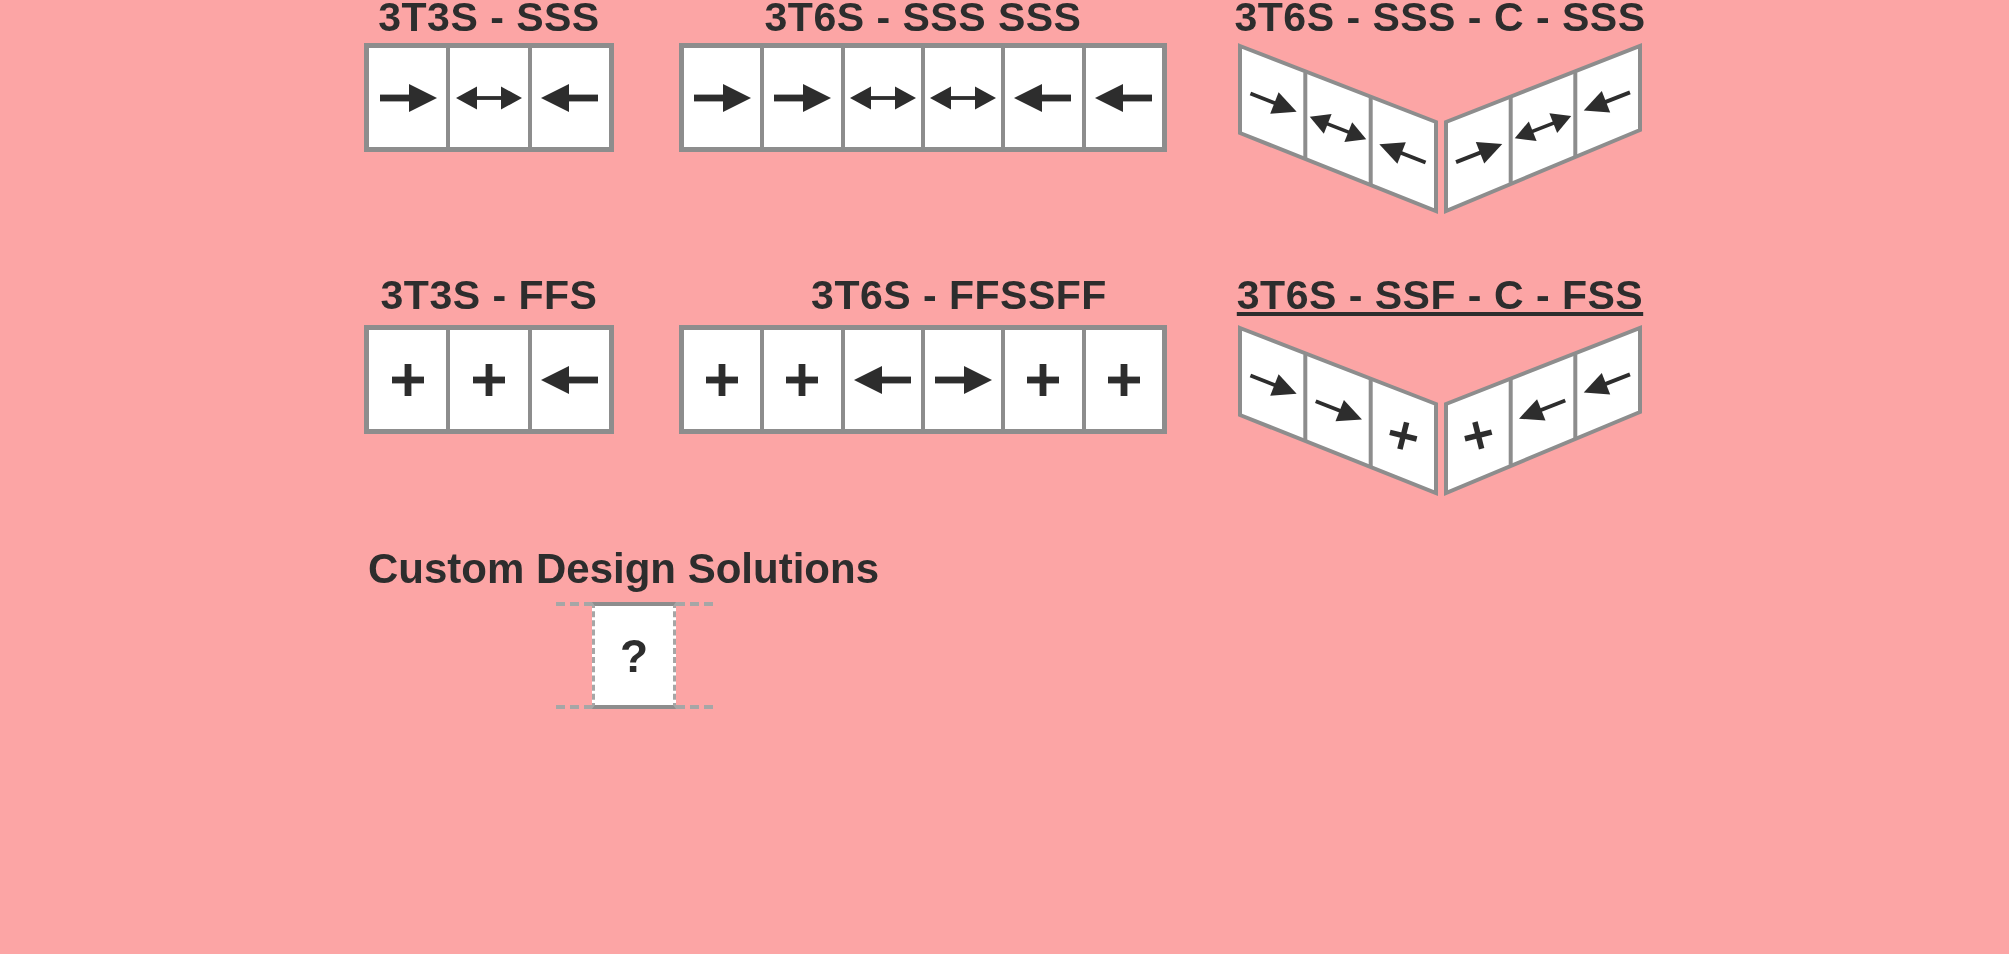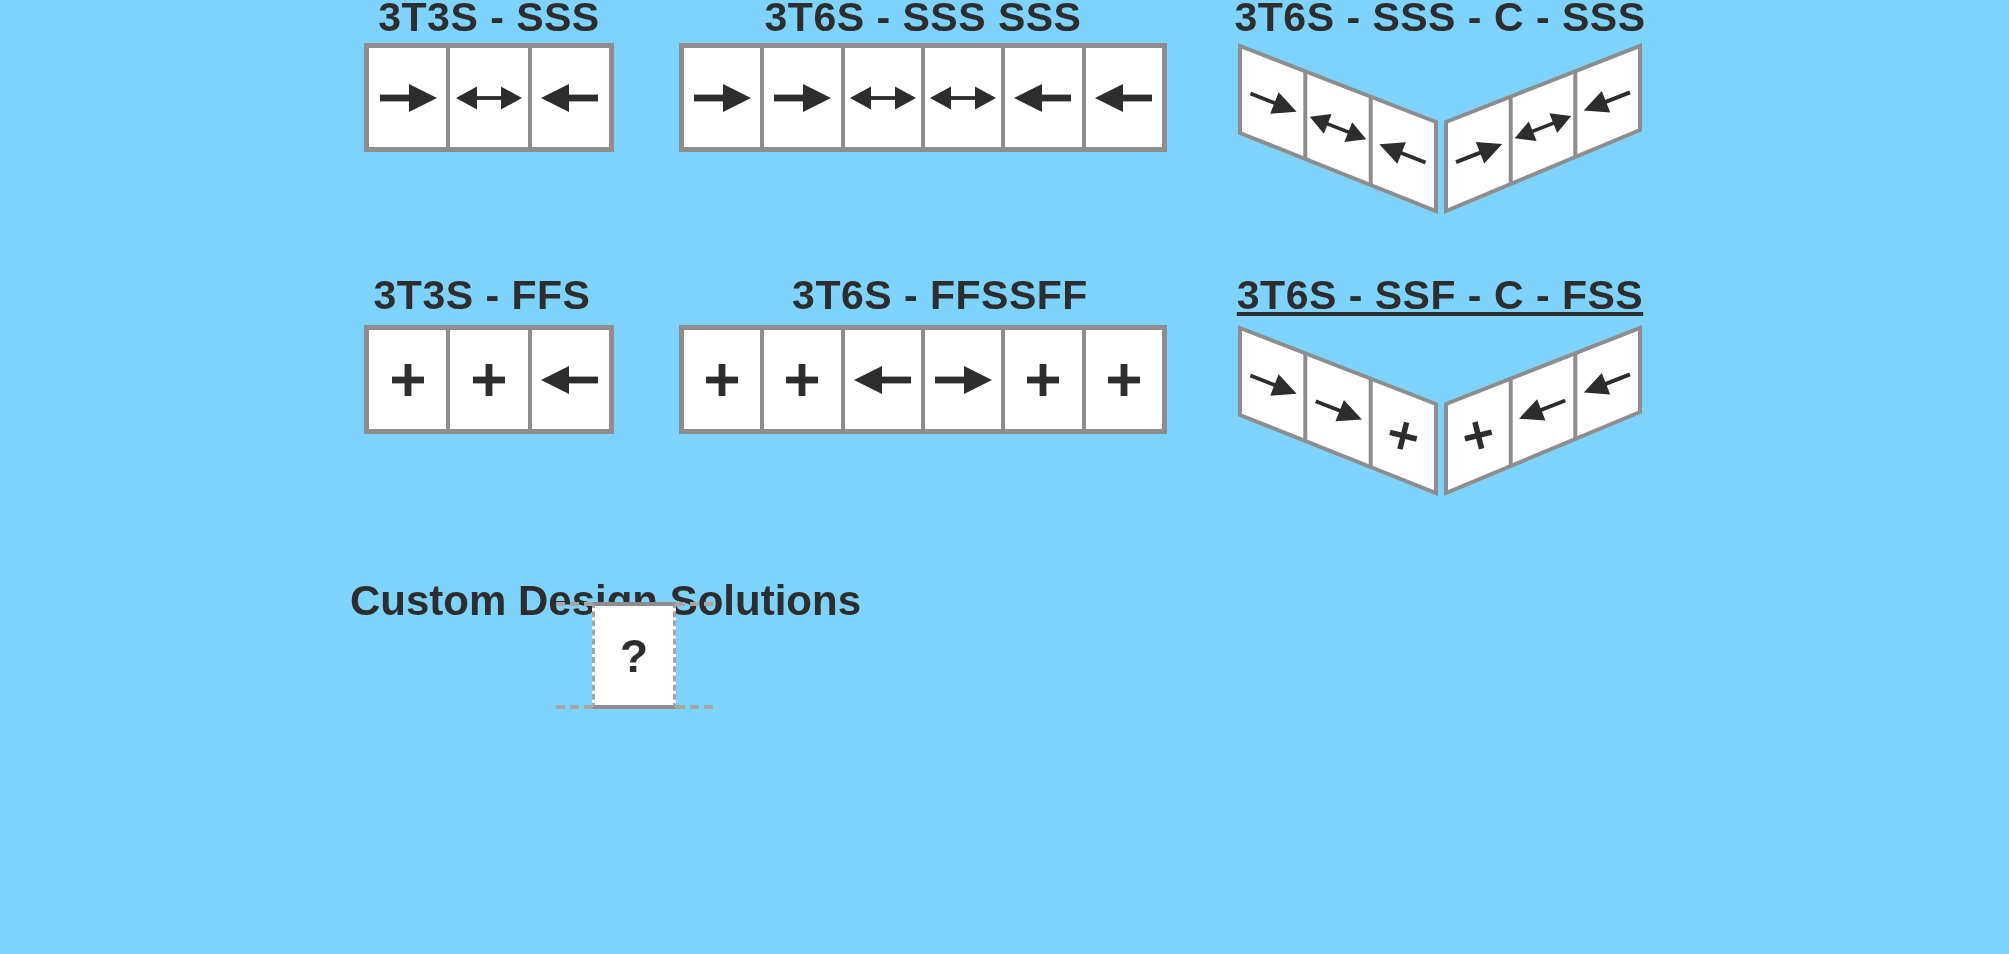--- a/index.html
+++ b/index.html
@@ -1,20 +1,20 @@
 <!DOCTYPE html>
 <html><head>
 <meta charset="utf-8">
 <style>
   html, body { margin: 0; padding: 0; background: #ffffff; }
   .canvas {
     position: relative;
     width: 2009px;
     height: 954px;
-    background: #7dd3fc;
+    background: #fca5a5;
     font-family: "Liberation Sans", sans-serif;
     color: #2d2d2d;
     overflow: hidden;
   }
   .diagram-title {
     position: absolute;
     margin: 0;
     font-size: 41px;
     line-height: 40px;
     font-weight: 700;
@@ -194,21 +194,21 @@
           <rect x="-22" y="-1.9" width="44" height="3.8"></rect>
           <path d="M-12,-11.5 L-33,0 L-12,11.5 Z"></path>
           <path d="M12,-11.5 L33,0 L12,11.5 Z"></path>
         </g>
         <g fill="#2d2d2d" transform="translate(374.7,65.1) rotate(-21.5) scale(0.92)">
           <rect x="-6" y="-2.1" width="32" height="4.2"></rect>
           <path d="M-2,-12.5 L-28,0 L-2,12.5 Z"></path>
         </g>
       </svg></div>
 
-  <h2 class="diagram-title" style="left:332px; top:275px; width:300px;">3T3S - FFS</h2>
+  <h2 class="diagram-title" style="left:339px; top:275px; width:300px;">3T3S - FFS</h2>
   <div class="flat-box" style="left:364px; top:325px; width:250px; height:109px;">
       <div class="flat-panel">
         <svg class="icon" width="70" height="36" viewBox="-35 -18 35 36" style="overflow:visible" fill="#2d2d2d">
           <g transform="translate(-17.5,0)">
             <rect x="-3.4" y="-16" width="6.8" height="32"></rect>
             <rect x="-16" y="-3.4" width="32" height="6.8"></rect>
           </g>
         </svg>
       </div>
       <div class="flat-panel">
@@ -222,21 +222,21 @@
       <div class="flat-panel">
         <svg class="icon" width="70" height="36" viewBox="-35 -18 35 36" style="overflow:visible" fill="#2d2d2d">
           <g transform="translate(-17.5,0)">
             <rect x="-4" y="-3.4" width="32" height="6.8"></rect>
             <path d="M-1,-14 L-29,0 L-1,14 Z"></path>
           </g>
         </svg>
       </div>
     </div>
 
-  <h2 class="diagram-title" style="left:696px; top:275px; width:488px;">3T6S - FFSSFF</h2>
+  <h2 class="diagram-title" style="left:715px; top:275px; width:488px;">3T6S - FFSSFF</h2>
   <div class="flat-box" style="left:679px; top:325px; width:488px; height:109px;">
       <div class="flat-panel">
         <svg class="icon" width="70" height="36" viewBox="-35 -18 35 36" style="overflow:visible" fill="#2d2d2d">
           <g transform="translate(-17.5,0)">
             <rect x="-3.4" y="-16" width="6.8" height="32"></rect>
             <rect x="-16" y="-3.4" width="32" height="6.8"></rect>
           </g>
         </svg>
       </div>
       <div class="flat-panel">
@@ -310,21 +310,21 @@
         <g fill="#2d2d2d" transform="translate(310.0,91.2) rotate(-21.5) scale(0.92)">
           <rect x="-6" y="-2.1" width="32" height="4.2"></rect>
           <path d="M-2,-12.5 L-28,0 L-2,12.5 Z"></path>
         </g>
         <g fill="#2d2d2d" transform="translate(374.7,65.1) rotate(-21.5) scale(0.92)">
           <rect x="-6" y="-2.1" width="32" height="4.2"></rect>
           <path d="M-2,-12.5 L-28,0 L-2,12.5 Z"></path>
         </g>
       </svg></div>
 
-  <h2 class="section-heading" style="left:350px; top:546px;margin-top:32px;">Custom Design Solutions</h2>
+  <h2 class="section-heading" style="left:368px; top:546px;">Custom Design Solutions</h2>
 
   <div class="custom-box" style="left:556px; top:602px; width:158px; height:107px;">
     <div class="dash-h" style="left:0px;   top:0px;    width:36px;"></div>
     <div class="dash-h" style="left:120px; top:0px;    width:38px;"></div>
     <div class="dash-h" style="left:0px;   top:103px;  width:36px;"></div>
     <div class="dash-h" style="left:120px; top:103px;  width:38px;"></div>
     <div class="custom-panel" style="left:36px; top:0px; width:84px; height:107px;">
       <span class="question-mark">?</span>
     </div>
   </div>

